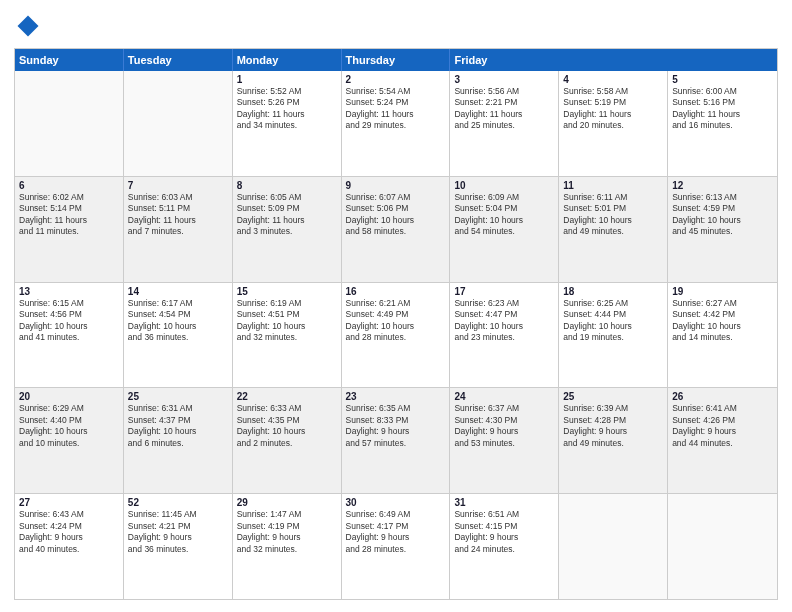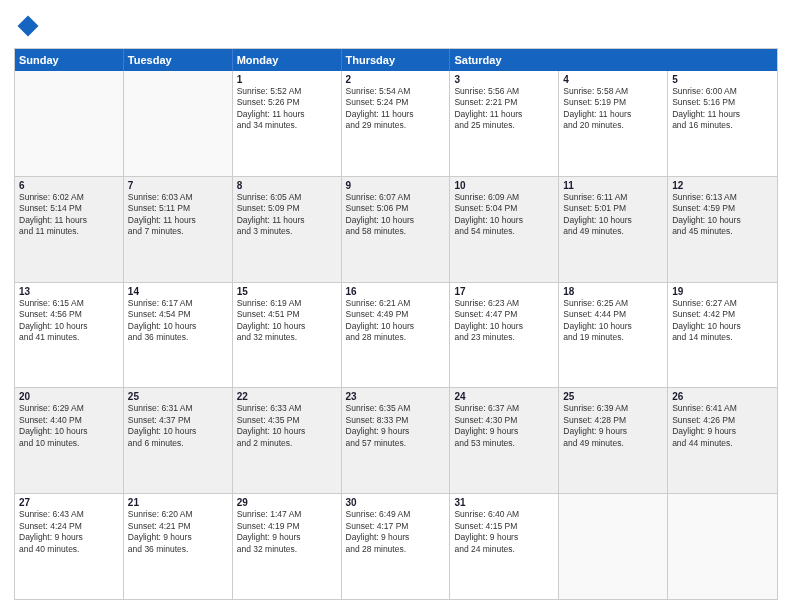--- a/index.html
+++ b/index.html
@@ -132,21 +132,21 @@
       <h2></h2>
     </div>
   </div>
 
   <div class="calendar">
     <div class="cal-header">
     <div class="cal-header-cell">Sunday</div>
         <div class="cal-header-cell">Tuesday</div>
         <div class="cal-header-cell">Monday</div>
         <div class="cal-header-cell">Thursday</div>
-        <div class="cal-header-cell">Saturday</div>
+        <div class="cal-header-cell">Friday</div>
       </div>
     <div class="cal-body">
     <div class="cal-row">
           <div class="cal-cell empty"></div>
           <div class="cal-cell empty"></div>
           <div class="cal-cell">
             <span class="day-num">1</span>
             <span class="cell-line">Sunrise: 5:52 AM</span>
             <span class="cell-line">Sunset: 5:26 PM</span>
             <span class="cell-line">Daylight: 11 hours</span>
@@ -336,43 +336,43 @@
         </div>
         <div class="cal-row">
           <div class="cal-cell">
             <span class="day-num">27</span>
             <span class="cell-line">Sunrise: 6:43 AM</span>
             <span class="cell-line">Sunset: 4:24 PM</span>
             <span class="cell-line">Daylight: 9 hours</span>
             <span class="cell-line">and 40 minutes.</span>
           </div>
           <div class="cal-cell">
-            <span class="day-num">21</span>
-            <span class="cell-line">Sunrise: 6:20 AM</span>
+            <span class="day-num">52</span>
+            <span class="cell-line">Sunrise: 11:45 AM</span>
             <span class="cell-line">Sunset: 4:21 PM</span>
             <span class="cell-line">Daylight: 9 hours</span>
             <span class="cell-line">and 36 minutes.</span>
           </div>
           <div class="cal-cell">
             <span class="day-num">29</span>
             <span class="cell-line">Sunrise: 1:47 AM</span>
             <span class="cell-line">Sunset: 4:19 PM</span>
             <span class="cell-line">Daylight: 9 hours</span>
             <span class="cell-line">and 32 minutes.</span>
           </div>
           <div class="cal-cell">
             <span class="day-num">30</span>
             <span class="cell-line">Sunrise: 6:49 AM</span>
             <span class="cell-line">Sunset: 4:17 PM</span>
             <span class="cell-line">Daylight: 9 hours</span>
             <span class="cell-line">and 28 minutes.</span>
           </div>
           <div class="cal-cell">
             <span class="day-num">31</span>
-            <span class="cell-line">Sunrise: 6:40 AM</span>
+            <span class="cell-line">Sunrise: 6:51 AM</span>
             <span class="cell-line">Sunset: 4:15 PM</span>
             <span class="cell-line">Daylight: 9 hours</span>
             <span class="cell-line">and 24 minutes.</span>
           </div>
           <div class="cal-cell empty"></div>
           <div class="cal-cell empty"></div>
         </div>
       </div>
   </div>
 </div>

